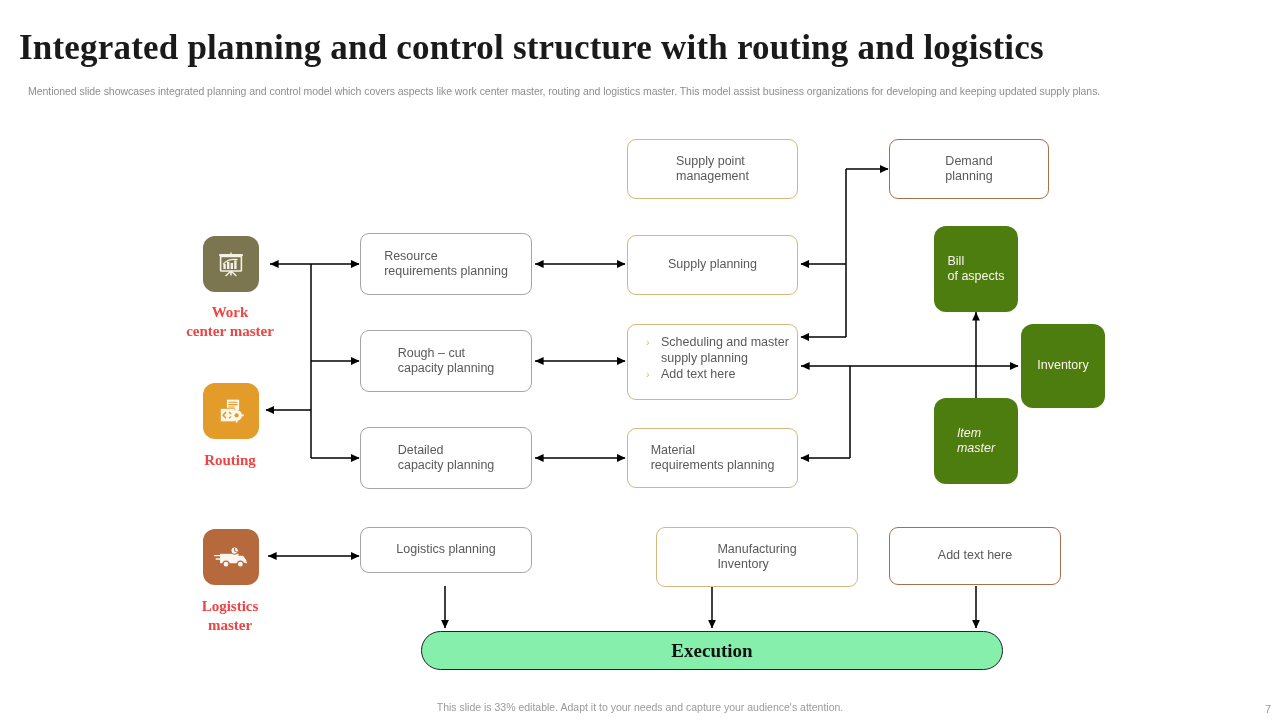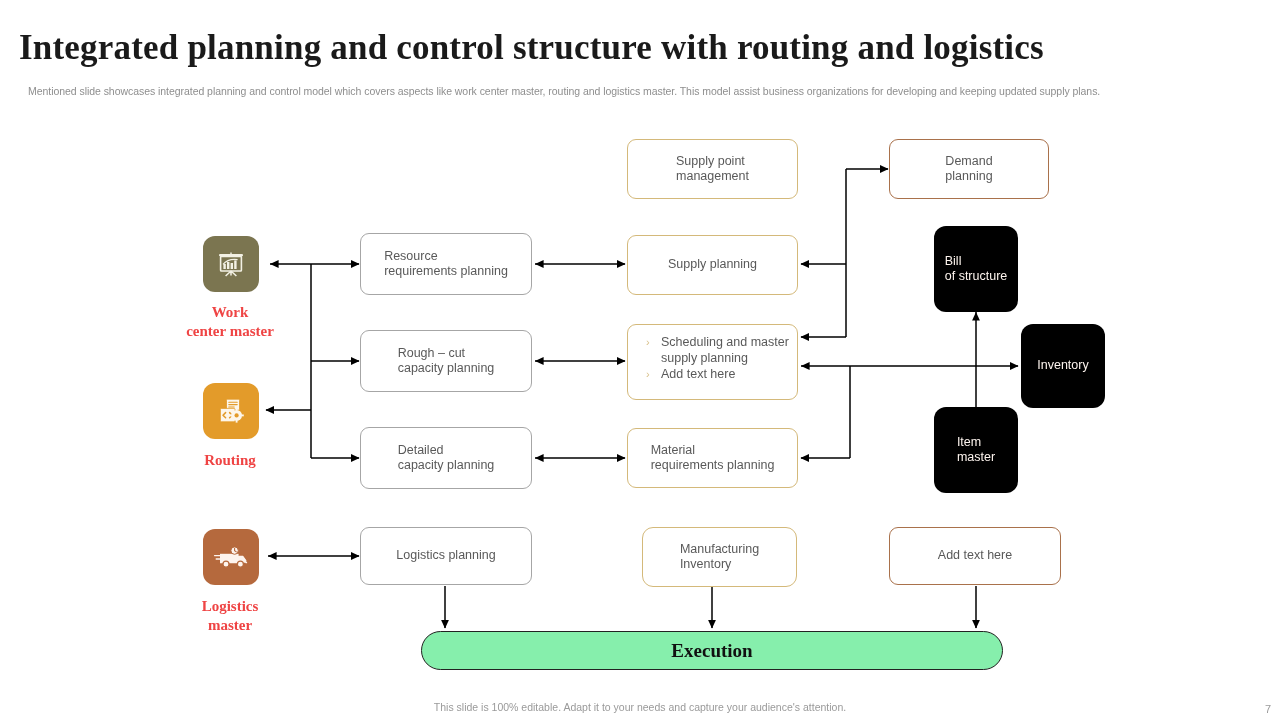--- a/index.html
+++ b/index.html
@@ -28,21 +28,21 @@
   
   .node{
     position:absolute;box-sizing:border-box;
     display:flex;align-items:center;justify-content:center;
     text-align:left;border-radius:9px;background:#fff;
     font-size:12.5px;color:#595959;line-height:15.5px;
   }
   .node.gray{border:1px solid #a6a6a6;}
   .node.gold{border:1px solid #d4b97a;}
   .node.brownline{border:1px solid #a9714b;}
-  .node.filled{border:none;color:#fdf4ee;background:#000000;border-radius:12px;}
+  .node.filled{border:none;color:#fdf4ee;background:#4d7c0f;border-radius:12px;}
 
   .node.bullets{
     justify-content:flex-start;align-items:flex-start;
     padding:9px 8px 8px 10px;text-align:left;
   }
   .blist{margin:0;padding:0;list-style:none;}
   .blist li{
     position:relative;padding-left:23px;line-height:16px;font-size:12.5px;color:#595959;
   }
   .blist li .chev{
@@ -214,21 +214,21 @@
     </div>
   </div>
 
   <div class="node gray" style="left:360px;top:427px;width:172px;height:62px;">
     <div>
       <div>Detailed</div>
       <div>capacity planning</div>
     </div>
   </div>
 
-  <div class="node gray" style="left:360px;top:527px;width:172px;height:58px;">
+  <div class="node gray" style="left:360px;top:527px;width:172px;height:46px;">
     <span>Logistics planning</span>
   </div>
 
   <div class="node gold" style="left:627px;top:139px;width:171px;height:60px;">
     <div>
       <div>Supply point</div>
       <div>management</div>
     </div>
   </div>
 
@@ -249,56 +249,56 @@
     </ul>
   </div>
 
   <div class="node gold" style="left:627px;top:428px;width:171px;height:60px;">
     <div>
       <div>Material</div>
       <div>requirements  planning</div>
     </div>
   </div>
 
-  <div class="node gold" style="left:642px;top:527px;width:155px;height:60px;border-radius:11px;">
+  <div class="node gold" style="left:656px;top:527px;width:202px;height:60px;">
     <div>
       <div>Manufacturing</div>
       <div>Inventory</div>
     </div>
   </div>
 
   <div class="node brownline" style="left:889px;top:139px;width:160px;height:60px;">
     <div>
       <div>Demand</div>
       <div>planning</div>
     </div>
   </div>
 
   <div class="node filled" style="left:934px;top:226px;width:84px;height:86px;">
     <div>
       <div>Bill</div>
-      <div>of structure</div>
+      <div>of aspects</div>
     </div>
   </div>
 
   <div class="node filled" style="left:1021px;top:324px;width:84px;height:84px;">
     <span>Inventory</span>
   </div>
 
-  <div class="node filled" style="left:934px;top:407px;width:84px;height:86px;">
+  <div class="node filled" style="left:934px;top:398px;width:84px;height:86px;font-style:italic;">
     <div>
       <div>Item</div>
       <div>master</div>
     </div>
   </div>
 
   <div class="node brownline" style="left:889px;top:527px;width:172px;height:58px;">
     <span>Add text here</span>
   </div>
 
   <div class="exec" style="left:421px;top:631px;width:582px;height:39px;">
     <span>Execution</span>
   </div>
 
-  <div class="footnote">This slide is 100% editable. Adapt it to your needs and capture your audience's attention.</div>
+  <div class="footnote">This slide is 33% editable. Adapt it to your needs and capture your audience's attention.</div>
   <div class="pageno">7</div>
 
 </div>
 
 </body></html>

